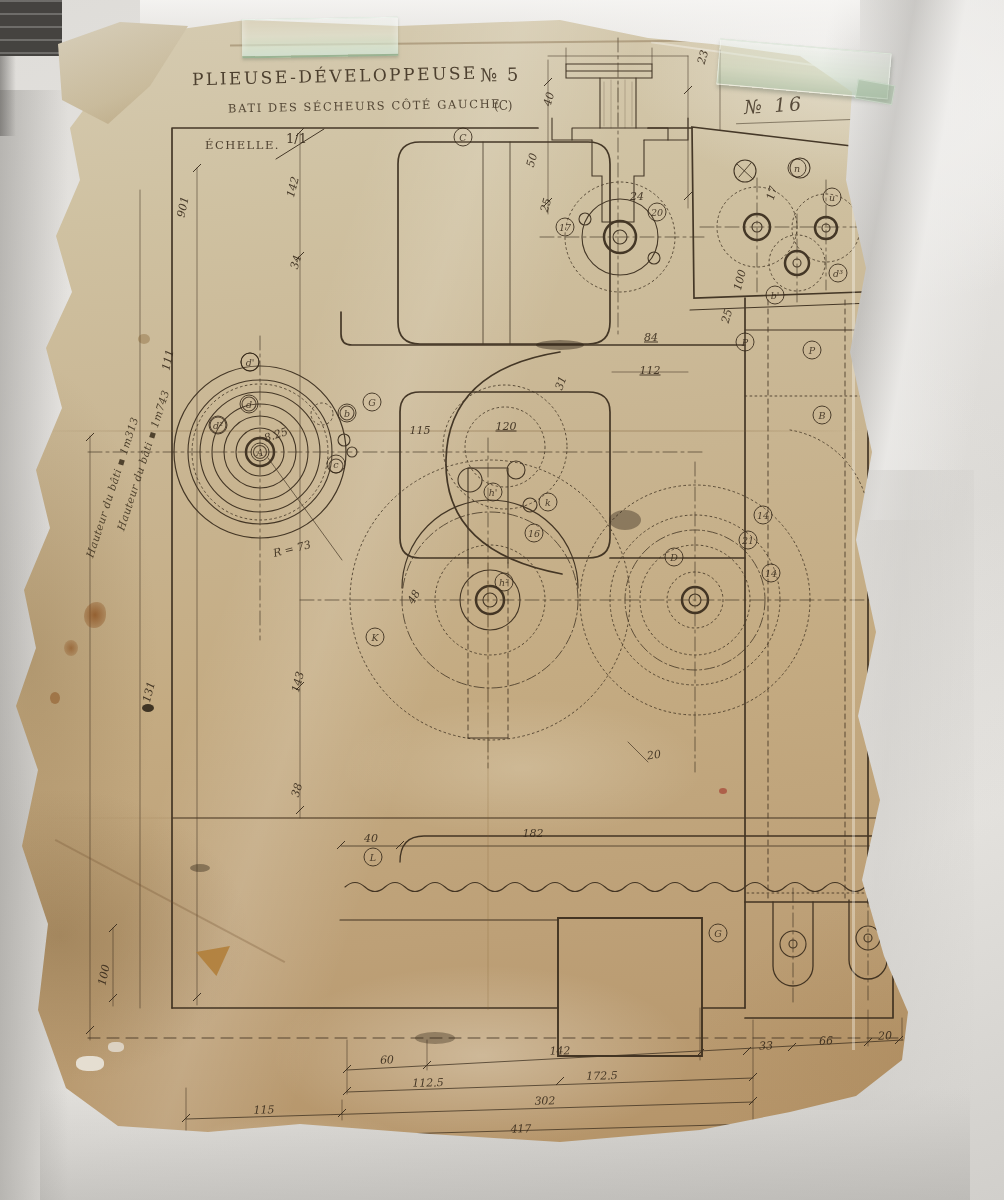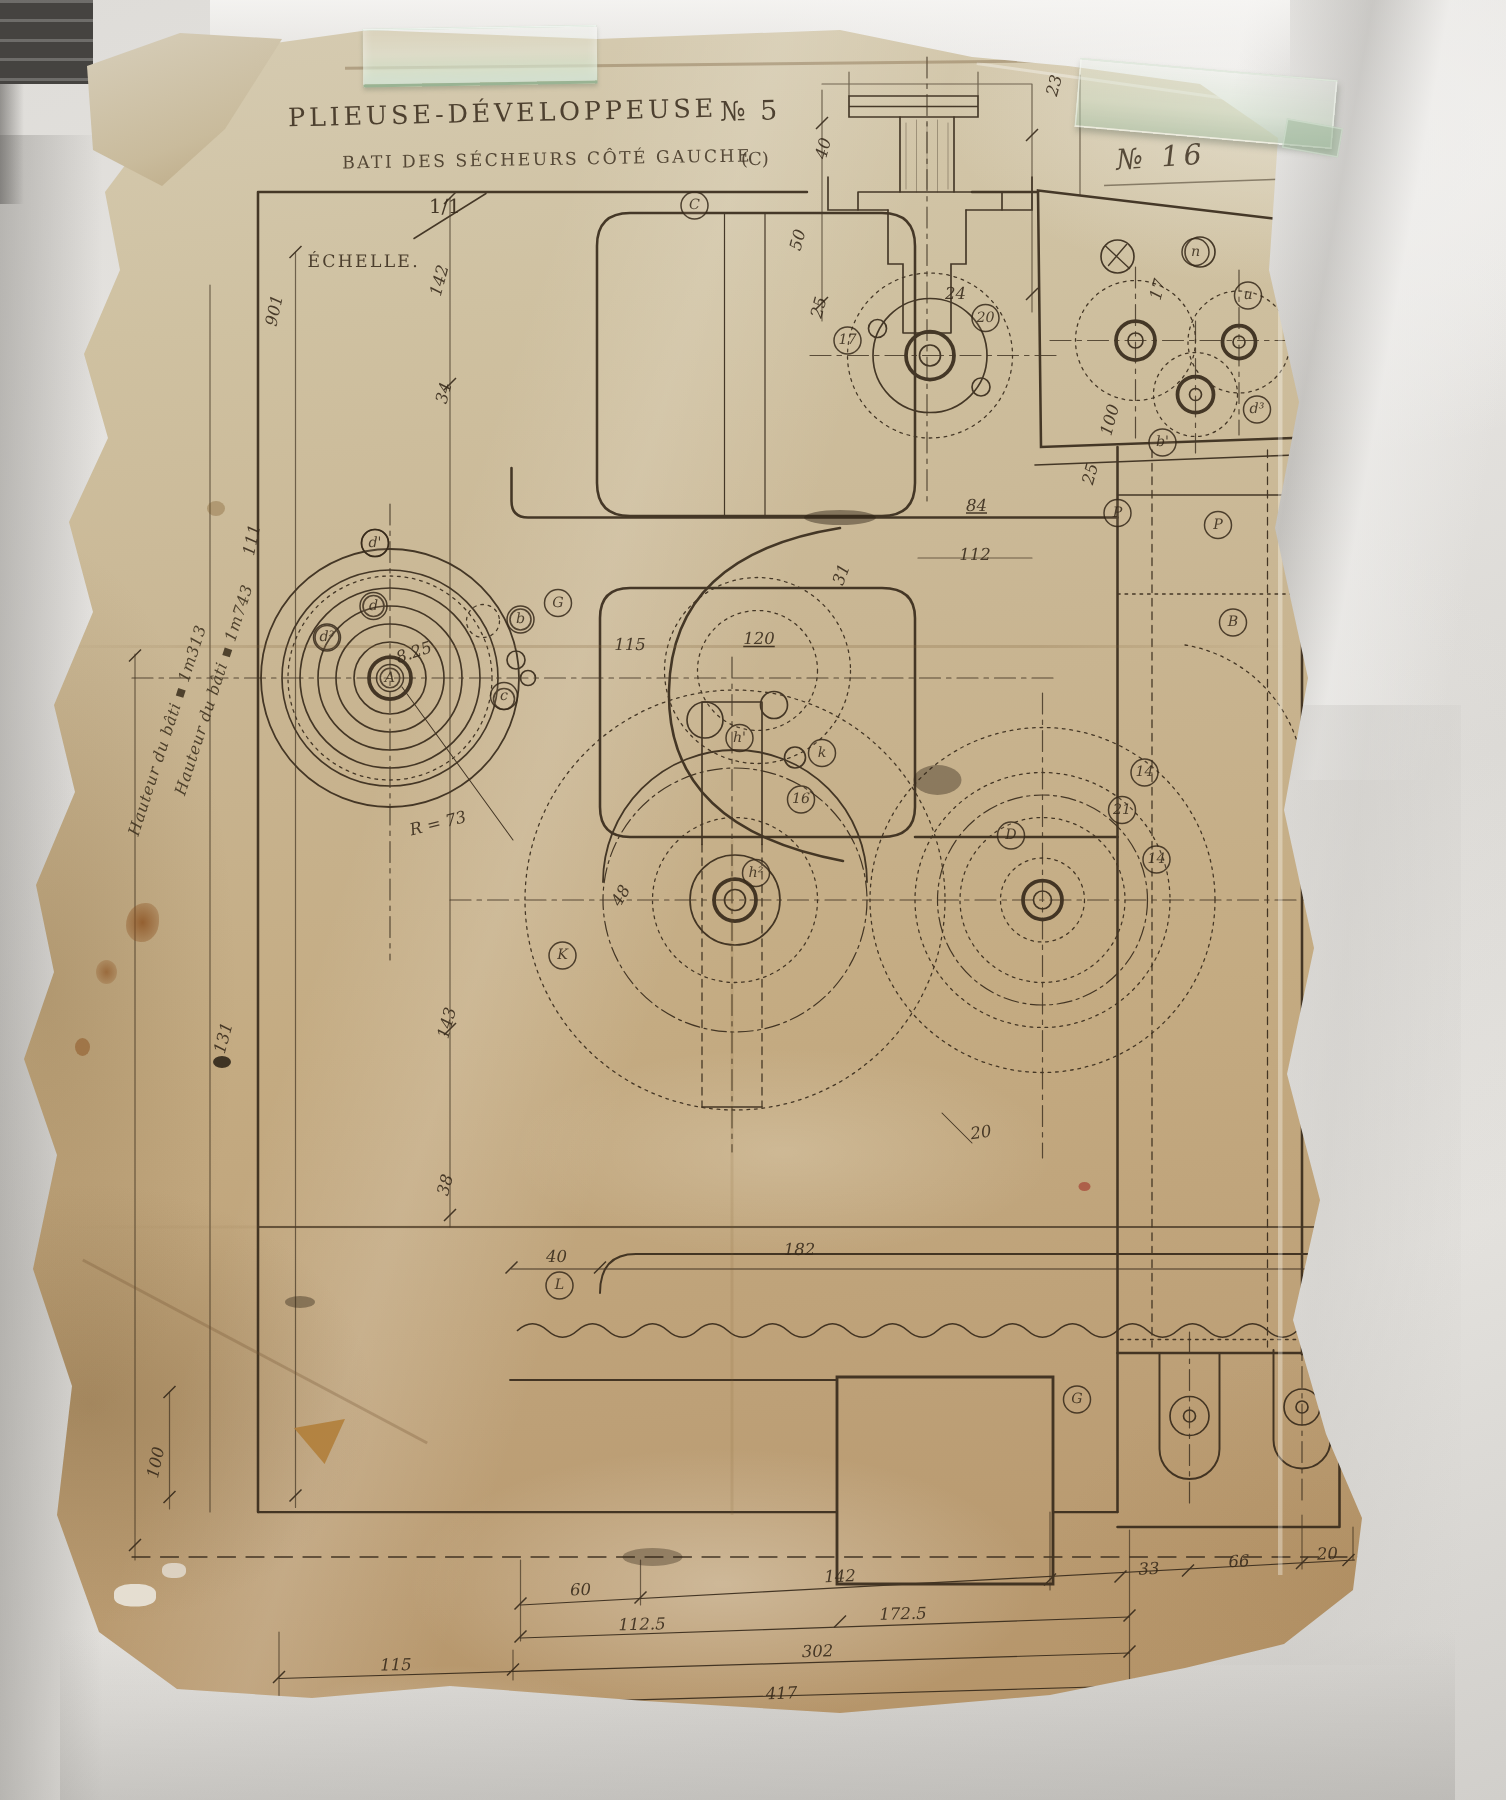--- a/index.html
+++ b/index.html
@@ -54,21 +54,21 @@
   #st5{left:138px;top:334px;width:12px;height:10px;background:#7a5a28;border-radius:50%;opacity:.35;}
   #st6{left:76px;top:1056px;width:28px;height:15px;background:#eae5db;border-radius:40%;opacity:.9;}
   #st7{left:108px;top:1042px;width:16px;height:10px;background:#e5dfd4;border-radius:40%;opacity:.8;}
 
   
   .ttl{position:absolute;color:var(--ink);white-space:nowrap;}
   #t-main{left:192px;top:66px;font-size:17px;letter-spacing:2.5px;transform:rotate(-1.3deg);opacity:.85;}
   #t-num{left:480px;top:64px;font-size:18px;letter-spacing:2px;transform:rotate(-1.3deg);opacity:.85;}
   #t-sub{left:228px;top:99px;font-size:11.5px;letter-spacing:1.6px;transform:rotate(-1deg);opacity:.8;}
   #t-subref{left:494px;top:99px;font-size:12px;opacity:.8;}
-  #t-scale{left:205px;top:138px;font-size:11.5px;letter-spacing:1.5px;opacity:.85;margin-top:29px;}
+  #t-scale{left:205px;top:138px;font-size:11.5px;letter-spacing:1.5px;opacity:.85;}
   #t-scaleval{left:286px;top:131px;font-size:13px;opacity:.9;}
   #t-sheet{left:744px;top:94px;font-size:19px;font-style:italic;letter-spacing:3px;transform:rotate(-4deg);opacity:.8;}
   #t-sheetline{left:736px;top:121px;width:122px;height:1px;background:var(--ink);opacity:.5;transform:rotate(-2deg);}
 
   .dim{position:absolute;font:italic 11px "DejaVu Serif",serif;color:var(--ink);white-space:nowrap;opacity:.88;}
   .part{position:absolute;width:17px;height:17px;border:1px solid var(--ink);border-radius:50%;
         display:flex;align-items:center;justify-content:center;font:italic 9.5px "DejaVu Serif",serif;
         color:var(--ink);opacity:.85;background:rgba(210,190,155,.12);}
   .note{position:absolute;font:italic 10.5px "DejaVu Serif",serif;color:#3a2e1c;white-space:nowrap;opacity:.85;letter-spacing:.5px;}
 
@@ -279,21 +279,21 @@
 
   <div class="layer">
       <span class="dim" style="left: 183px; top: 207px; transform: translate(-50%, -50%) rotate(-78deg);">901</span>
       <span class="dim" style="left: 293px; top: 187px; transform: translate(-50%, -50%) rotate(-75deg);">142</span>
       <span class="dim" style="left: 296px; top: 262px; transform: translate(-50%, -50%) rotate(-75deg);">34</span>
       <span class="dim" style="left: 168px; top: 360px; transform: translate(-50%, -50%) rotate(-78deg);">111</span>
       <span class="dim" style="left: 276px; top: 435px; transform: translate(-50%, -50%) rotate(-18deg);">8.25</span>
       <span class="dim" style="left: 292px; top: 549px; transform: translate(-50%, -50%) rotate(-14deg);">R = 73</span>
       <span class="dim" style="left: 420px; top: 430px; transform: translate(-50%, -50%) rotate(0deg);">115</span>
       <span class="dim" style="left: 506px; top: 426px; transform: translate(-50%, -50%) rotate(0deg); text-decoration: underline;">120</span>
-      <span class="dim" style="left: 650px; top: 370px; transform: translate(-50%, -50%) rotate(0deg);">112</span>
+      <span class="dim" style="left: 650px; top: 370px; transform: translate(-50%, -50%) rotate(0deg); text-decoration: underline;">112</span>
       <span class="dim" style="left: 414px; top: 597px; transform: translate(-50%, -50%) rotate(-60deg);">48</span>
       <span class="dim" style="left: 298px; top: 682px; transform: translate(-50%, -50%) rotate(-75deg);">143</span>
       <span class="dim" style="left: 149px; top: 692px; transform: translate(-50%, -50%) rotate(-75deg);">131</span>
       <span class="dim" style="left: 297px; top: 790px; transform: translate(-50%, -50%) rotate(-75deg);">38</span>
       <span class="dim" style="left: 104px; top: 975px; transform: translate(-50%, -50%) rotate(-78deg);">100</span>
       <span class="dim" style="left: 371px; top: 838px; transform: translate(-50%, -50%) rotate(0deg);">40</span>
       <span class="dim" style="left: 533px; top: 833px; transform: translate(-50%, -50%) rotate(0deg); text-align: right;">182</span>
       <span class="dim" style="left: 654px; top: 755px; transform: translate(-50%, -50%) rotate(-8deg);">20</span>
       <span class="dim" style="left: 549px; top: 99px; transform: translate(-50%, -50%) rotate(-75deg);">40</span>
       <span class="dim" style="left: 532px; top: 160px; transform: translate(-50%, -50%) rotate(-75deg);">50</span>

